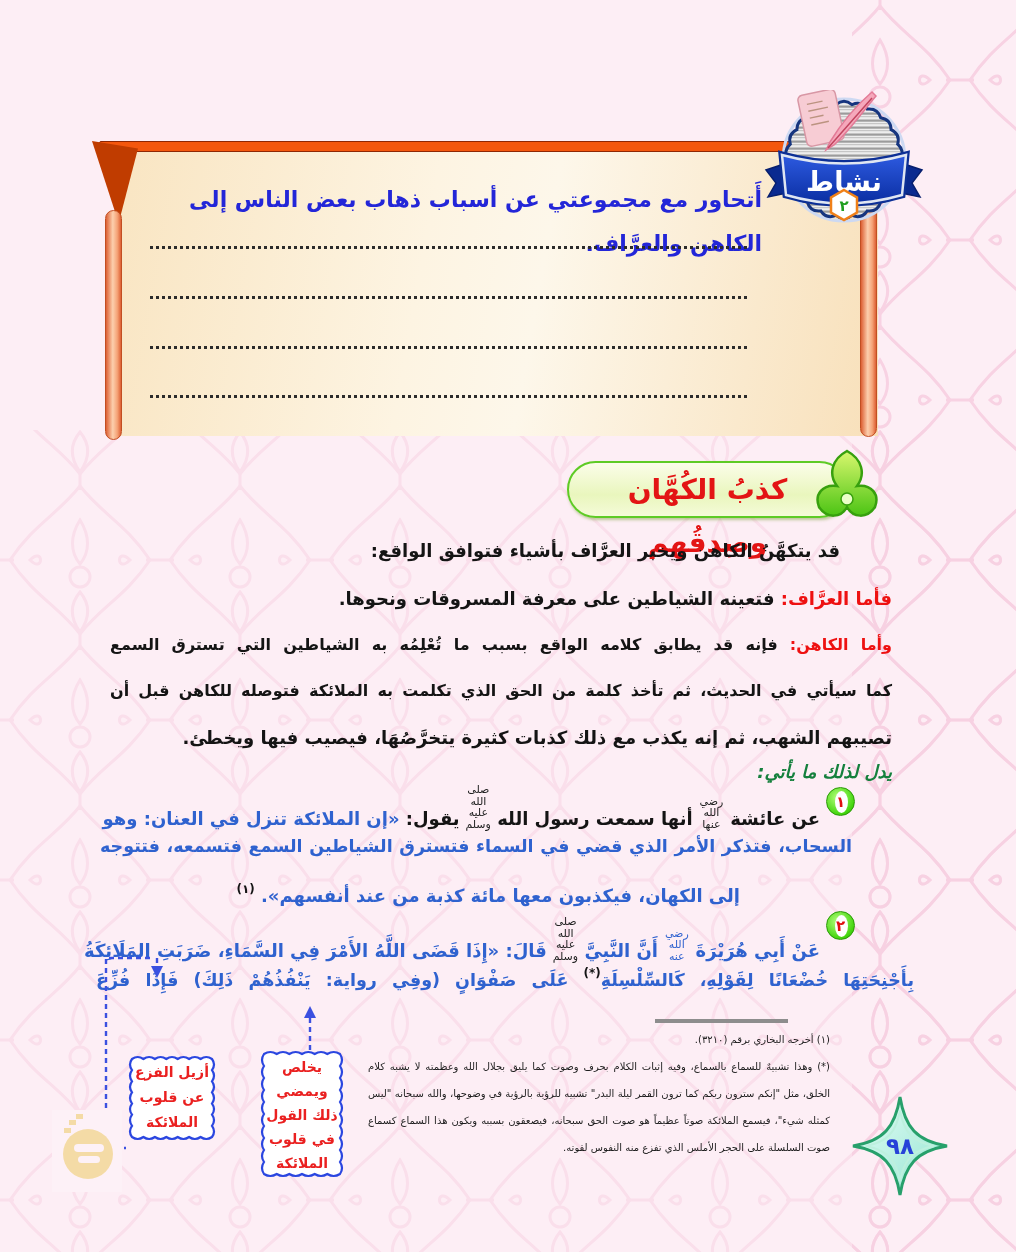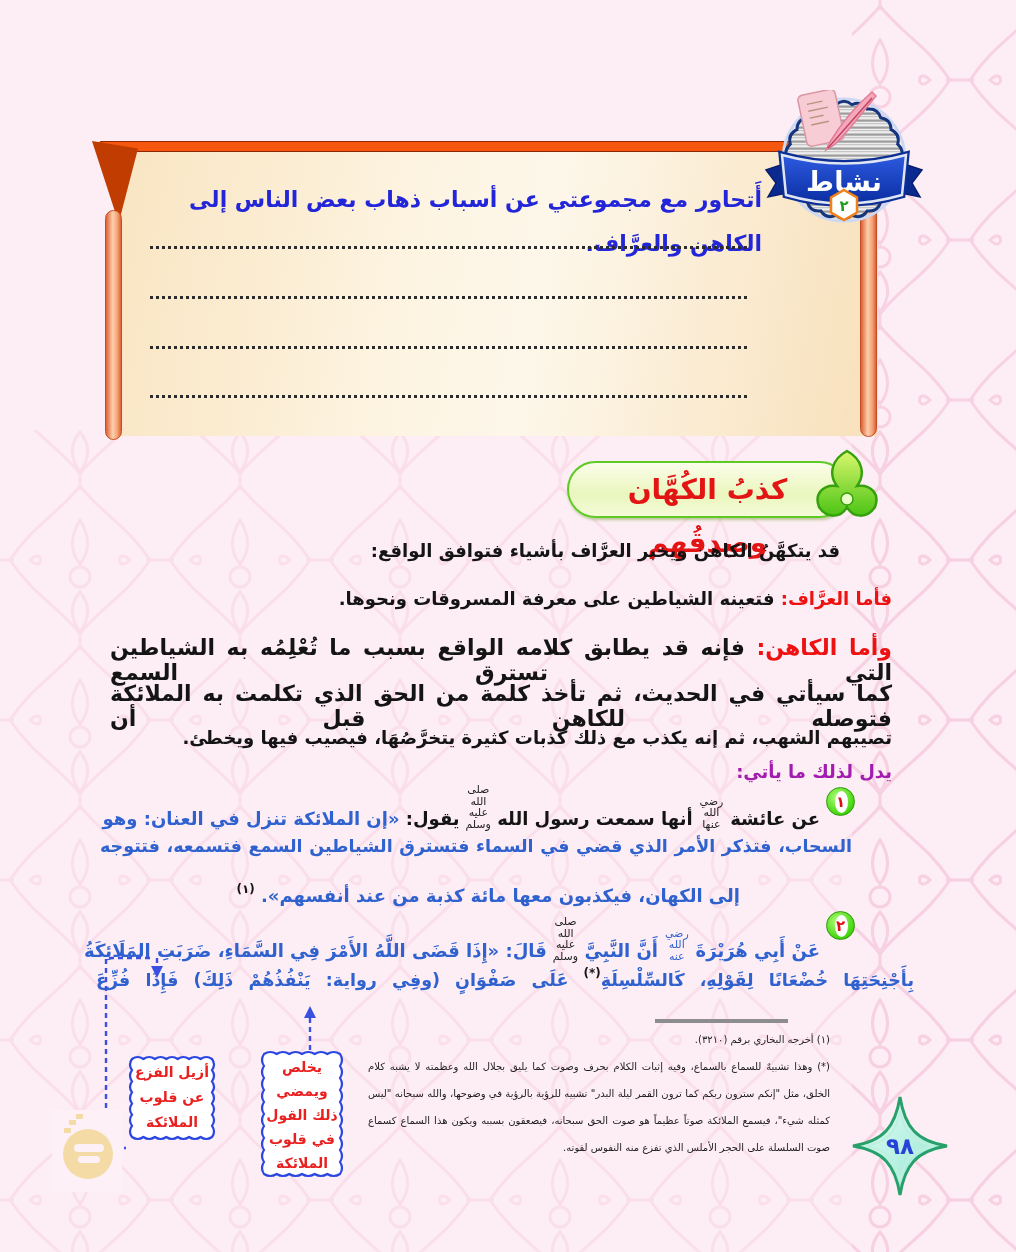--- a/index.html
+++ b/index.html
@@ -28,23 +28,23 @@
   
   .badge{left:760px;top:90px;width:168px;height:140px;}
   
   .sec-pill{left:567px;top:461px;width:281px;height:57px;border-radius:29px;
     background:linear-gradient(180deg,#fbfde9,#e9f6bd 60%,#f5fbd8);
     border:2.5px solid #5ecb25;box-shadow:1px 2px 3px rgba(110,150,40,.45);
     color:#e31414;font-size:28px;font-weight:bold;text-align:center;line-height:53px;}
   .sec-flower{left:810px;top:447px;width:74px;height:82px;}
   
   .para{left:110px;right:124px;text-align:right;font-size:18px;font-weight:bold;color:#141414;white-space:nowrap;}
-  .para.just{white-space:normal;text-align:justify;text-align-last:justify;font-size:22px;}
+  .para.just{white-space:normal;text-align:justify;text-align-last:justify;font-size:16px;}
   .lbl-red{color:#ee1111;}
-  .lead-blue{color:#a21caf;}
+  .lead-blue{color:#15803d;font-style:italic;}
   .hadith{font-size:18px;font-weight:bold;color:#2f62cf;text-align:right;white-space:nowrap;}
   .hadith .blk{color:#141414;}
   .hadith.just{white-space:normal;text-align:justify;text-align-last:justify;font-size:17.5px;}
   .hon{display:inline-block;width:25px;font-size:11px;line-height:1.05;text-align:center;
     vertical-align:-3px;color:#222;font-weight:normal;white-space:normal;}
   sup.ref{font-size:12px;color:#141414;vertical-align:9px;font-weight:bold;}
   .num-badge{width:29px;height:29px;border-radius:50%;
     background:radial-gradient(circle at 40% 35%,#b6ff7e,#44d50e 70%,#2aa403);
     border:1px solid #2a9a06;text-align:center;}
   .num-badge .oval{position:absolute;left:8px;top:3px;width:13px;height:22px;border-radius:50%;background:#fff;}

